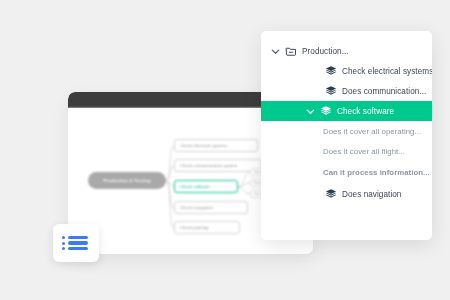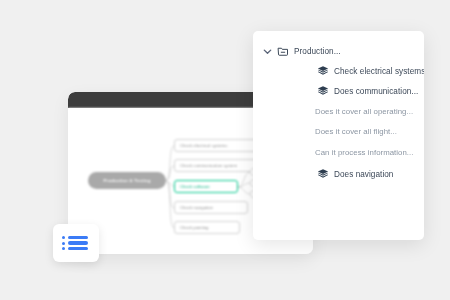--- a/index.html
+++ b/index.html
@@ -84,21 +84,21 @@
     box-shadow:0 3px 10px rgba(0,0,0,.10);
     display:flex; align-items:center; justify-content:center;
   }
   .list-icon { width:28px; }
   .list-row { display:flex; align-items:center; margin:2.6px 0; }
   .list-dot { width:3px; height:3px; border-radius:50%; background:#3b7bf6; }
   .list-bar { height:3.2px; width:20px; border-radius:2px; background:#3b7bf6; margin-left:3px; }
 
   
   .tree-panel {
-    position:absolute; left:253px; top:31px;
+    position:absolute; left:261px; top:31px;
     width:171px; height:209px;
     background:#ffffff; border-radius:5px;
     box-shadow:0 5px 20px rgba(0,0,0,.10);
     overflow:hidden;
     text-align:right;
   }
   .tree-list { padding-top:10px; }
 
   .tree-row {
     position:relative;
@@ -125,21 +125,21 @@
     width:13px; height:13px; flex:0 0 13px;
     display:flex; align-items:center; justify-content:center;
     margin-right:5px;
   }
   .ic svg { display:block; }
 
   .label { font-size:8.2px; color:#3c4858; letter-spacing:.05px; }
   .tree-row.highlight .label { color:#ffffff; }
   .label.muted { color:#8c96a3; font-size:7.8px; }
 
-  .sp-lg { height:23px; }
+  .sp-lg { height:23px;font-weight:bold; }
 </style>
 </head>
 <body>
 
 <div id="stage">
 
   <div class="app-window">
     <div class="app-titlebar"></div>
     <div class="app-canvas">
 
@@ -220,20 +220,35 @@
         <span class="ic">
           <svg width="12" height="12" viewBox="0 0 24 24" fill="#2e3e50">
             <path d="M12 2.6 1.8 7.2 12 11.8 22.2 7.2z"></path>
             <path d="M12 13.2 3.4 9.3l-1.6.75L12 15.6l10.2-5.55-1.6-.75z"></path>
             <path d="M12 17.0 3.4 13.1l-1.6.75L12 19.4l10.2-5.55-1.6-.75z"></path>
           </svg>
         </span>
         <span class="label">Does communication...</span>
       </div>
 
+      <div class="tree-row lvl1 highlight">
+        <span class="chev">
+          <svg width="11" height="11" viewBox="0 0 24 24" fill="none" stroke="#ffffff" stroke-width="3" stroke-linecap="round" stroke-linejoin="round">
+            <polyline points="5,9 12,16 19,9"></polyline>
+          </svg>
+        </span>
+        <span class="ic">
+          <svg width="12" height="12" viewBox="0 0 24 24" fill="#ffffff">
+            <path d="M12 2.6 1.8 7.2 12 11.8 22.2 7.2z"></path>
+            <path d="M12 13.2 3.4 9.3l-1.6.75L12 15.6l10.2-5.55-1.6-.75z"></path>
+            <path d="M12 17.0 3.4 13.1l-1.6.75L12 19.4l10.2-5.55-1.6-.75z"></path>
+          </svg>
+        </span>
+        <span class="label">Check software</span>
+      </div>
 
       <div class="tree-row lvl2">
         <span class="label muted">Does it cover all operating...</span>
       </div>
 
       <div class="tree-row lvl2">
         <span class="label muted">Does it cover all flight...</span>
       </div>
 
       <div class="tree-row lvl2 sp-lg">

